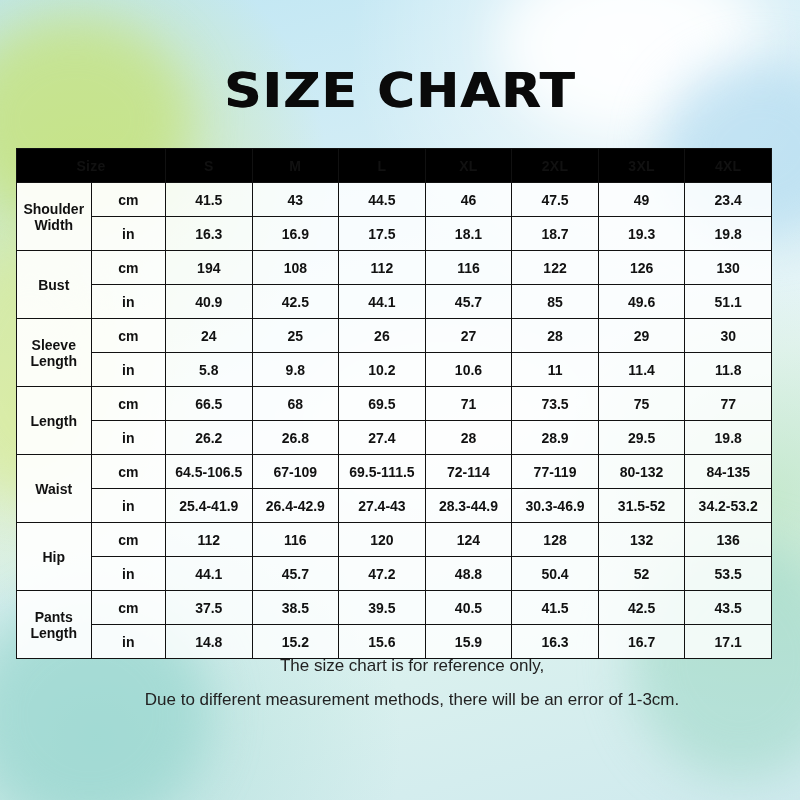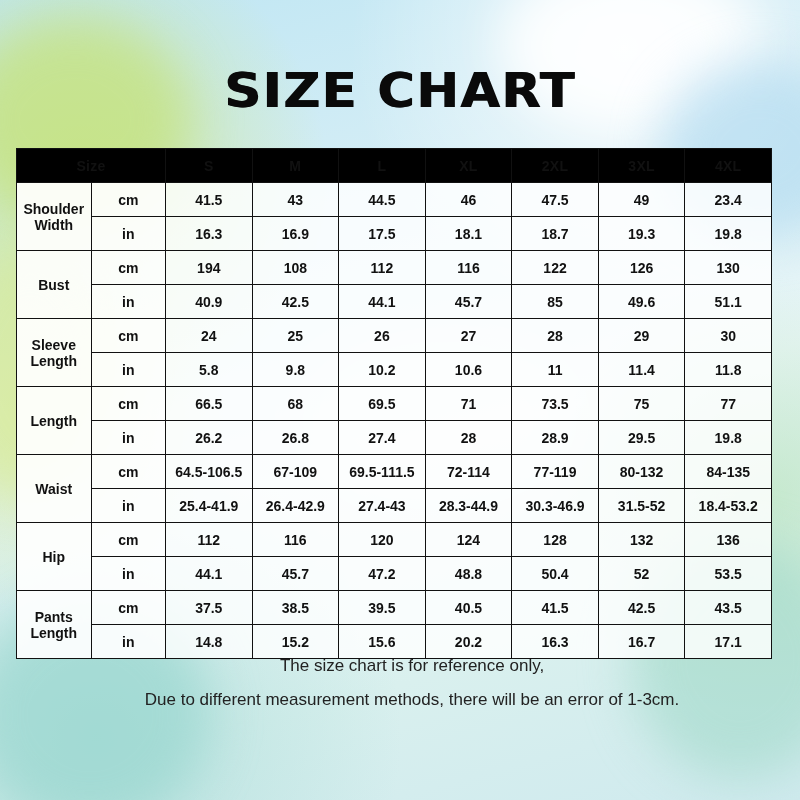--- a/index.html
+++ b/index.html
@@ -250,21 +250,21 @@
           <td class="val-cm small">84-135</td>
         </tr>
         <tr>
           <td class="unit">in</td>
           <td class="val-in small">25.4-41.9</td>
           <td class="val-in small">26.4-42.9</td>
           <td class="val-in small">27.4-43</td>
           <td class="val-in small">28.3-44.9</td>
           <td class="val-in small">30.3-46.9</td>
           <td class="val-in small">31.5-52</td>
-          <td class="val-in small">18.4-53.2</td>
+          <td class="val-in small">34.2-53.2</td>
         </tr>
 
         <tr>
           <td class="rowlabel" rowspan="2">Hip</td>
           <td class="unit">cm</td>
           <td class="val-cm">112</td>
           <td class="val-cm">116</td>
           <td class="val-cm">120</td>
           <td class="val-cm">124</td>
           <td class="val-cm">128</td>
@@ -291,21 +291,21 @@
           <td class="val-cm">40.5</td>
           <td class="val-cm">41.5</td>
           <td class="val-cm">42.5</td>
           <td class="val-cm">43.5</td>
         </tr>
         <tr>
           <td class="unit">in</td>
           <td class="val-in">14.8</td>
           <td class="val-in">15.2</td>
           <td class="val-in">15.6</td>
-          <td class="val-in">20.2</td>
+          <td class="val-in">15.9</td>
           <td class="val-in">16.3</td>
           <td class="val-in">16.7</td>
           <td class="val-in">17.1</td>
         </tr>
 
       </tbody>
     </table>
   </div>
 
   <div id="notes">

